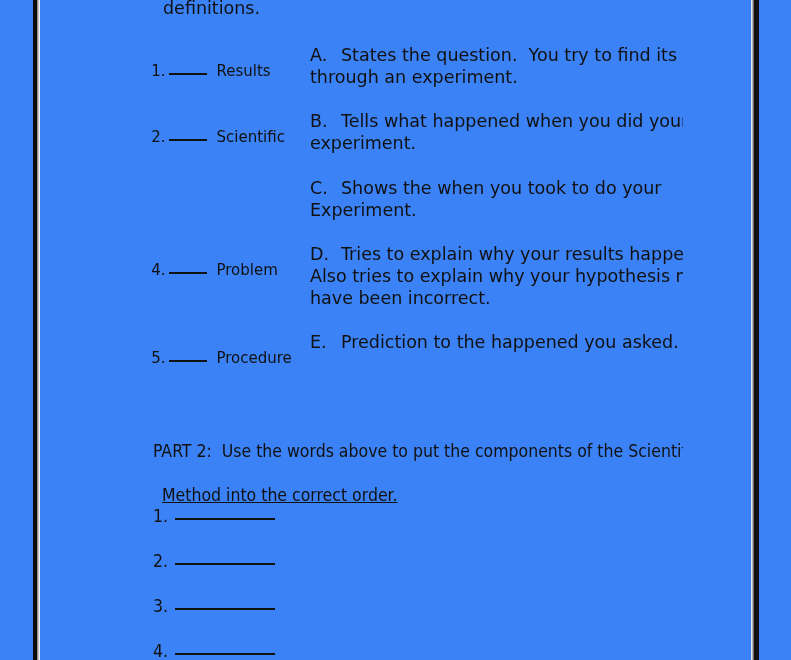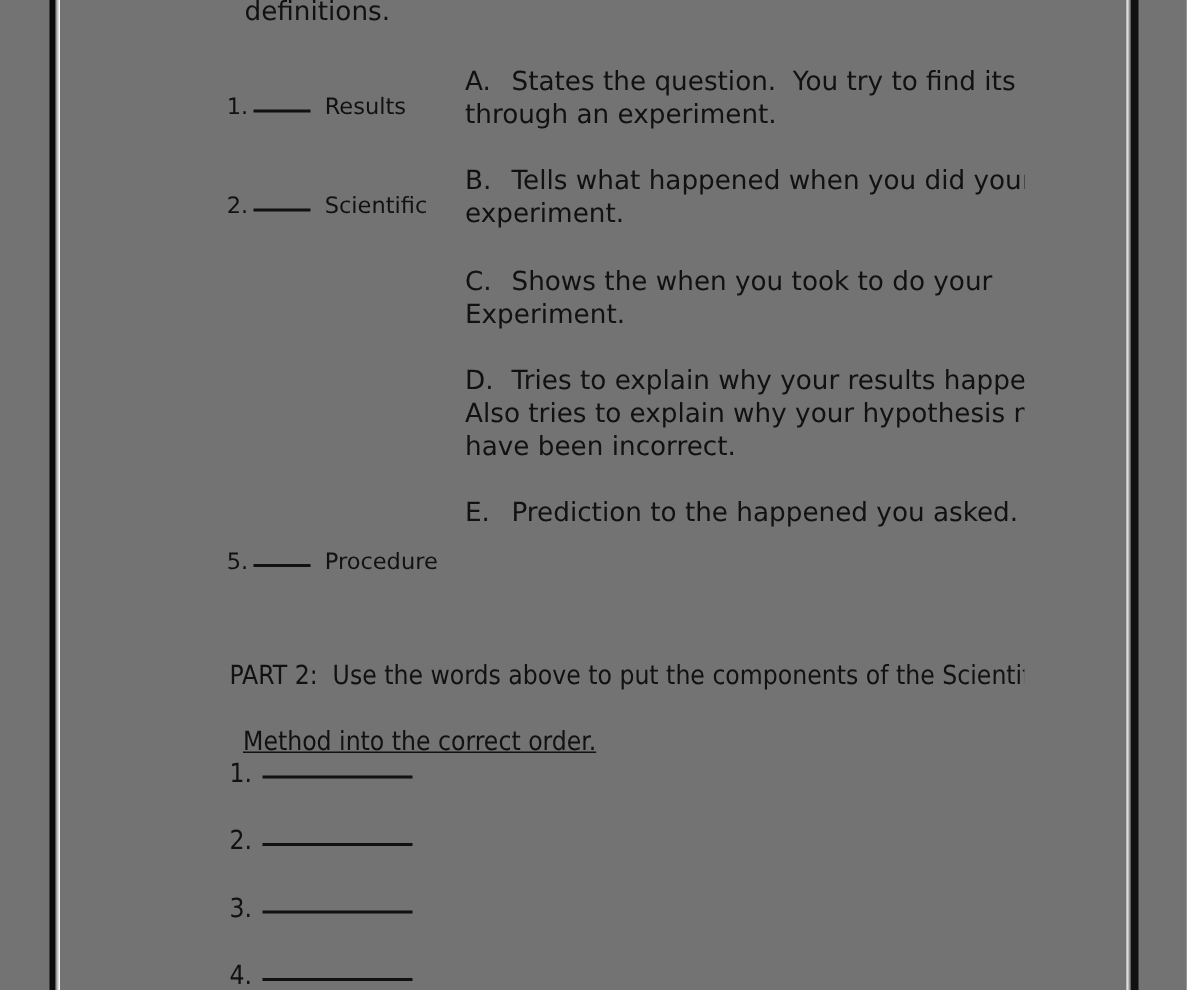--- a/index.html
+++ b/index.html
@@ -13,21 +13,21 @@
     font-family: "DejaVu Sans", sans-serif;
     overflow: hidden;
     position: relative;
   }
 
   
   .page-sheet {
     position: absolute;
     left: 0; top: 0;
     width: 791px; height: 660px;
-    background: #737373;
+    background: #3b82f6;
     overflow: hidden;
   }
 
   
   .edge-left {
     position: absolute;
     top: 0; bottom: 0;
     left: 33px;
     width: 4px;
     background: #0b0b0b;
@@ -162,21 +162,24 @@
     <div class="content-inner">
 
       <div class="txt intro-tail">definitions.</div>
 
       <div class="term-row" style="top:44px;">
         <span class="term-num">1.</span><span class="term-blank"></span><span>Results</span>
       </div>
       <div class="term-row" style="top:110px;">
         <span class="term-num">2.</span><span class="term-blank"></span><span>Scientific</span>
       </div>
-      <div class="term-row" style="top:347px;">
+      <div class="term-row" style="top:243px;">
+        <span class="term-num">4.</span><span class="term-blank"></span><span>Problem</span>
+      </div>
+      <div class="term-row" style="top:331px;">
         <span class="term-num">5.</span><span class="term-blank"></span><span>Procedure</span>
       </div>
 
       <div class="def-row" style="top:44px;">
         <span class="def-letter">A.</span>
         <span class="def-text">States the question.  You try to find its ans
 through an experiment.</span>
       </div>
       <div class="def-row" style="top:110px;">
         <span class="def-letter">B.</span>

